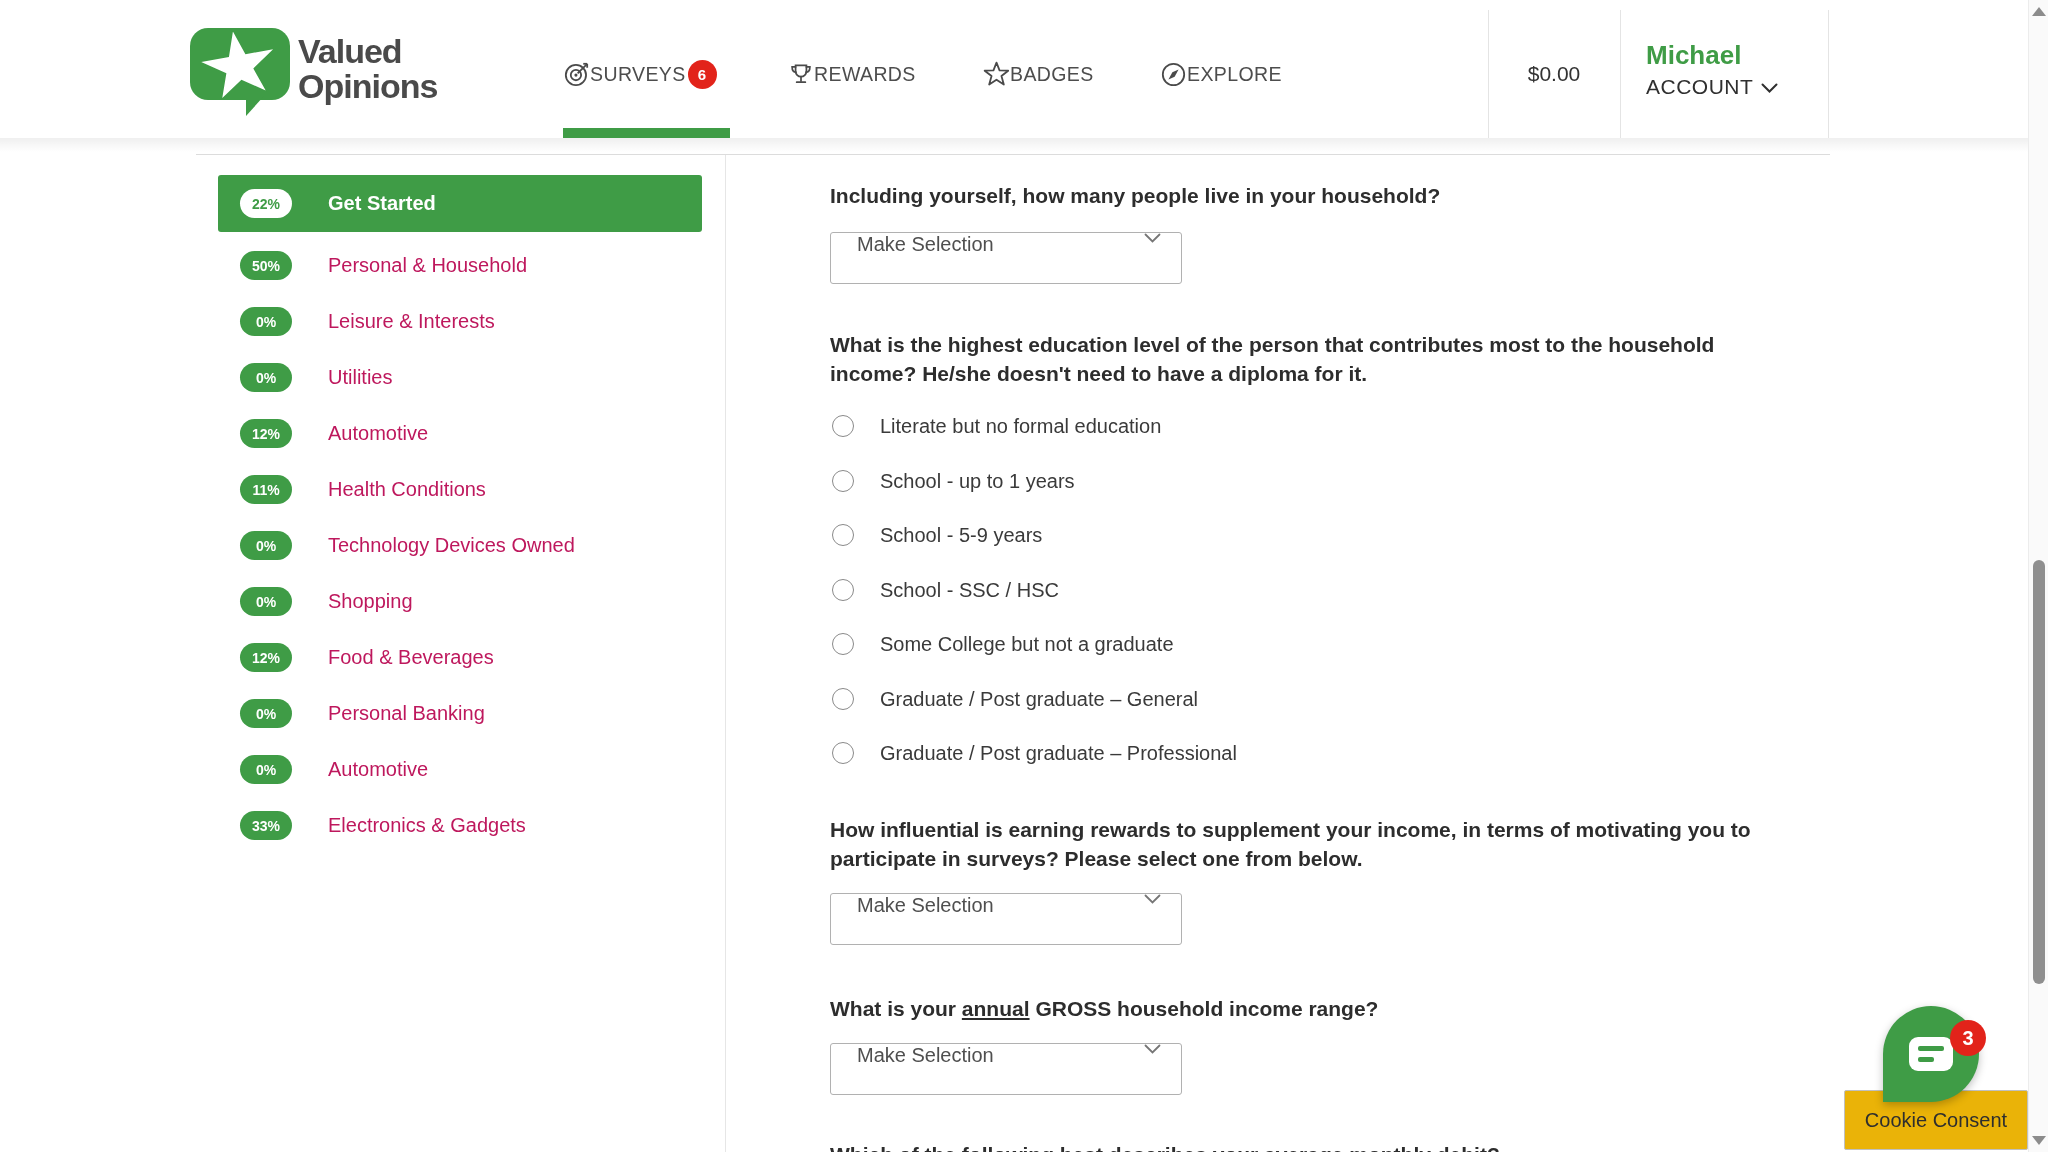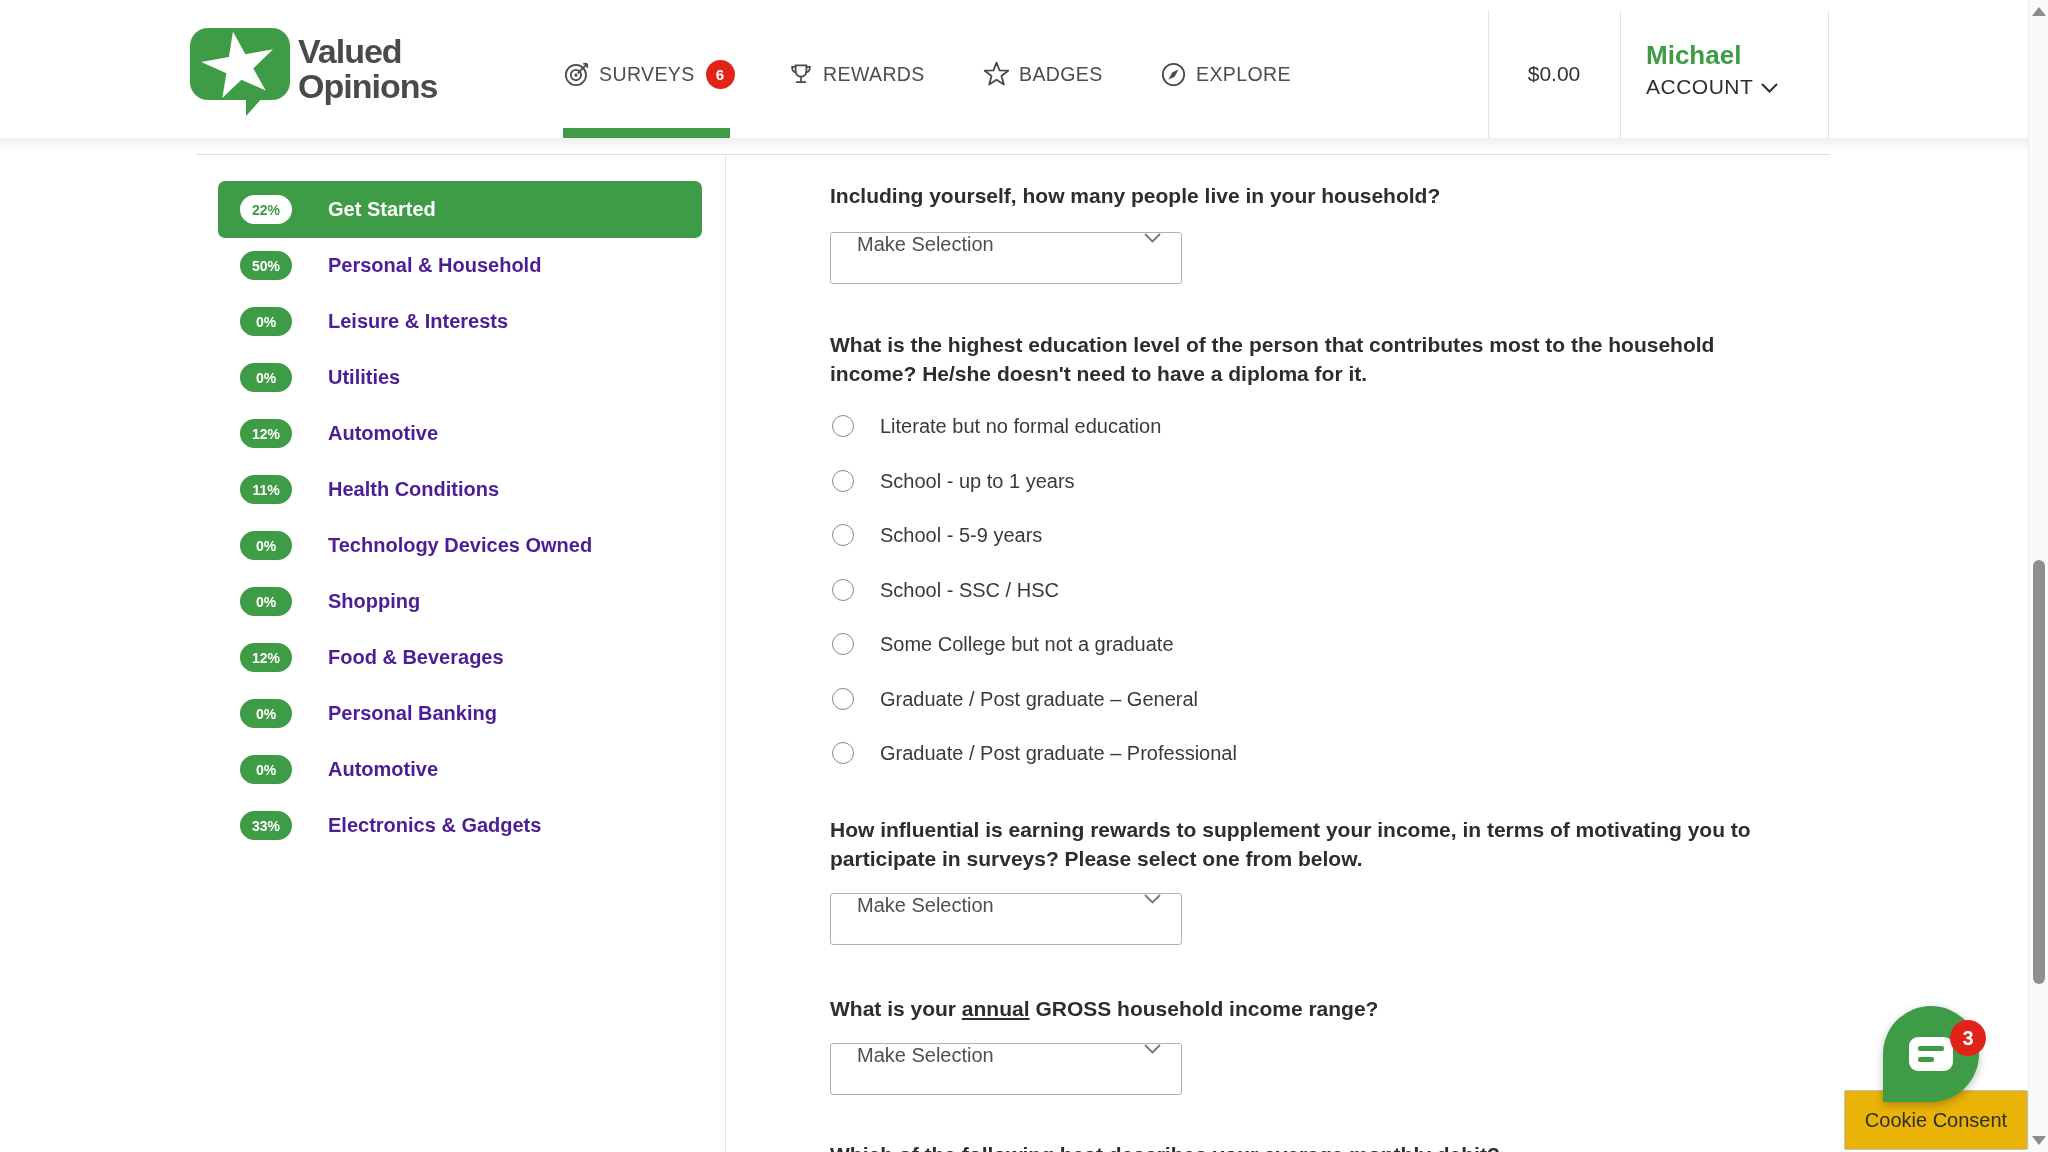--- a/index.html
+++ b/index.html
@@ -16,21 +16,21 @@
   .logo { position:absolute; left:190px; top:16px; width:230px; height:96px; cursor:pointer; }
   .logo-mark { position:absolute; left:0; top:2px; width:100px; height:90px; }
   .logo-bubble { position:absolute; left:0; top:0; width:100px; height:72px; background:#3f9c46; border-radius:18px; }
   .logo-tail { position:absolute; left:56px; top:68px; width:0; height:0;
     border-top:20px solid #3f9c46; border-right:18px solid transparent; }
   .logo-star { position:absolute; left:11px; top:3px; width:76px; height:70px; background:#fff; transform:rotate(-10deg);
     clip-path:polygon(50% 0%, 61% 35%, 98% 35%, 68% 57%, 79% 91%, 50% 70%, 21% 91%, 32% 57%, 2% 35%, 39% 35%); }
   .logo-text { position:absolute; left:108px; top:8px; font-weight:bold; font-size:34px; line-height:35px;
     color:#4a4a4a; letter-spacing:-1px; }
 
-  .nav-item { position:absolute; top:40px; height:48px; display:flex; align-items:center; gap:9px;
+  .nav-item { position:absolute; top:40px; height:48px; display:flex; align-items:center; 
     color:#4d4d4d; font-size:19.5px; letter-spacing:0.4px; cursor:pointer; }
   .nav-icon { display:flex; align-items:center; }
   .nav-badge { width:29px; height:29px; border-radius:50%; background:#e2231a; color:#fff;
     font-size:15px; font-weight:bold; display:flex; align-items:center; justify-content:center; margin-left:2px; }
   .nav-underline { position:absolute; left:563px; top:118px; width:167px; height:10px; background:#3f9c46; }
 
   .hdr-sep { position:absolute; top:0; width:1px; height:128px; background:#e4e4e4; }
   .balance { position:absolute; left:1488px; top:0; width:132px; height:128px; display:flex;
     align-items:center; justify-content:center; font-size:21px; color:#333; cursor:pointer; }
   .account { position:absolute; left:1646px; top:30px; cursor:pointer; }
@@ -42,21 +42,21 @@
   .v-divider { position:absolute; left:725px; top:155px; width:1px; height:997px; background:#e6e6e6; }
 
   
   .side-row { position:absolute; left:218px; width:484px; height:57px; display:flex; align-items:center;
     border-radius:3px; cursor:pointer; }
   .side-row.active { background:#3f9c46; }
   .pill { width:52px; height:29px; border-radius:15px; margin-left:22px; flex:none;
     background:#3f9c46; color:#fff; font-size:14px; font-weight:bold;
     display:flex; align-items:center; justify-content:center; }
   .side-row.active .pill { background:#fff; color:#3f9c46; }
-  .side-label { margin-left:36px; font-size:20px; color:#4c1d95; white-space:nowrap;font-weight:bold; }
+  .side-label { margin-left:36px; font-size:20px; color:#be185d; white-space:nowrap; }
   .side-row.active .side-label { color:#fff; font-weight:bold; }
 
   
   .question { position:absolute; left:830px; font-size:21px; font-weight:bold; color:#2d2d2d; line-height:29px; }
   .dropdown { position:absolute; left:830px; width:352px; height:52px; background:#fff;
     border:1px solid #b1b1b1; border-radius:3px; display:flex; align-items:flex-start; cursor:pointer; }
   .dropdown-value { margin-left:26px; font-size:20px; color:#4f4f4f; flex:1; }
   .dropdown-chevron { margin-right:20px; display:flex; }
   .radio-row { position:absolute; left:832px; height:30px; display:flex; cursor:pointer; }
   .radio-circle { width:22px; height:22px; border:1.5px solid #8a8a8a; border-radius:50%; background:#fff; flex:none; }
@@ -169,21 +169,21 @@
       </div>
     </div>
     <div class="hdr-sep" style="left:1828px;"></div>
   </div>
   <div class="hdr-shadow"></div>
 
   <div class="card-top"></div>
   <div class="v-divider"></div>
 
   <div>
-    <div class="side-row active" style="top:181px;border-radius:7px;">
+    <div class="side-row active" style="top:175px;">
       <span class="pill">22%</span>
       <span class="side-label">Get Started</span>
     </div>
     <div class="side-row" style="top:237px;">
       <span class="pill">50%</span>
       <span class="side-label">Personal &amp; Household</span>
     </div>
     <div class="side-row" style="top:293px;">
       <span class="pill">0%</span>
       <span class="side-label">Leisure &amp; Interests</span>

